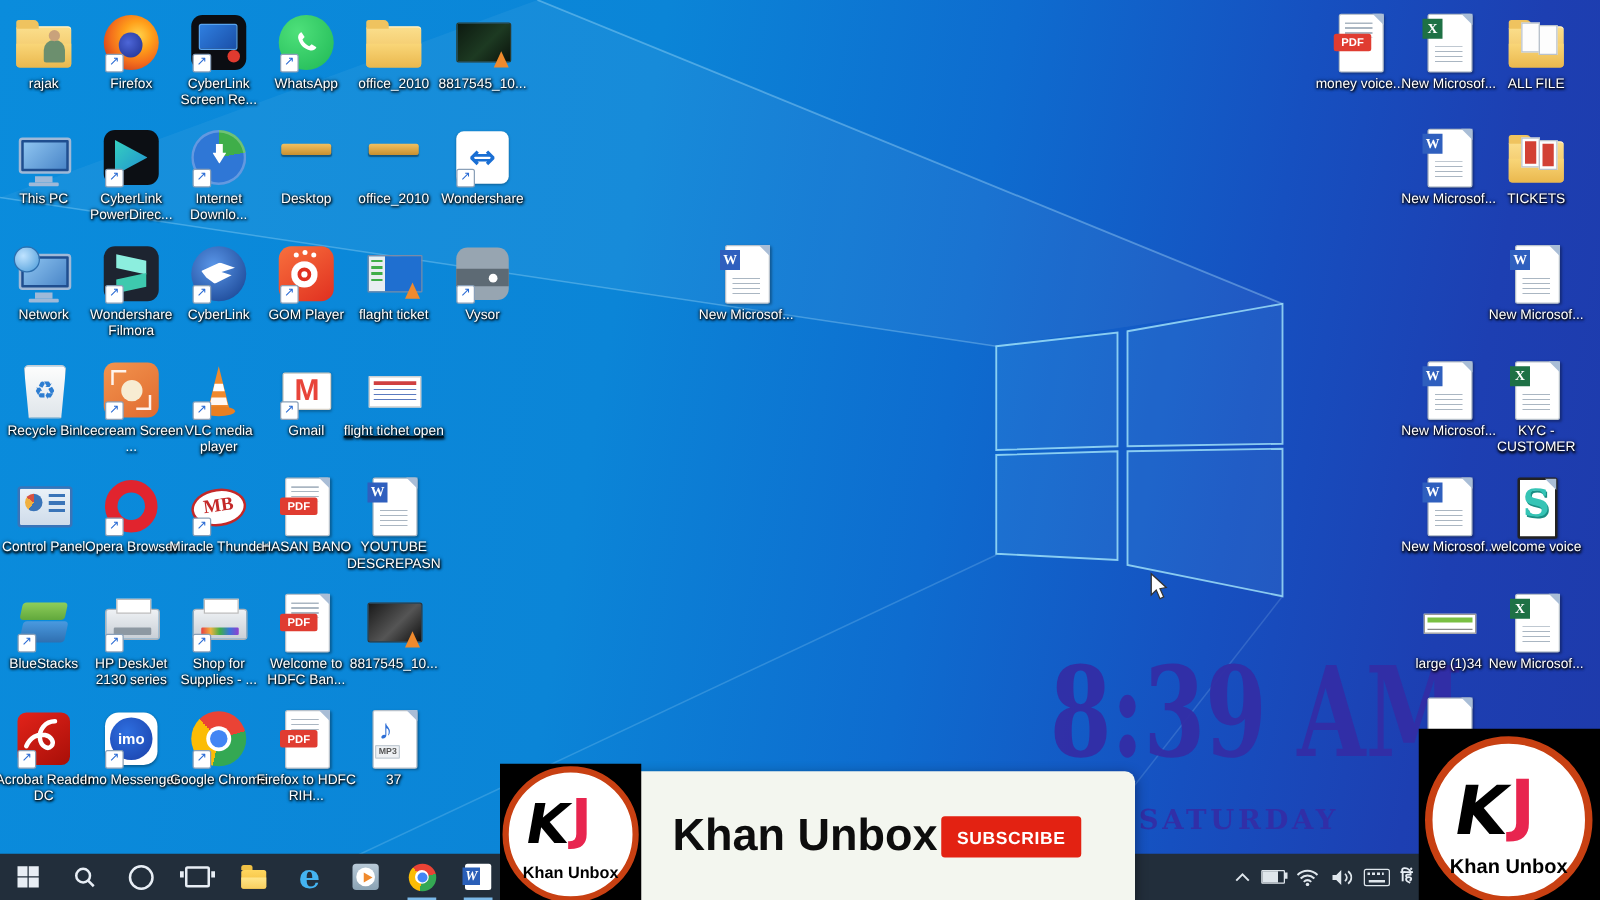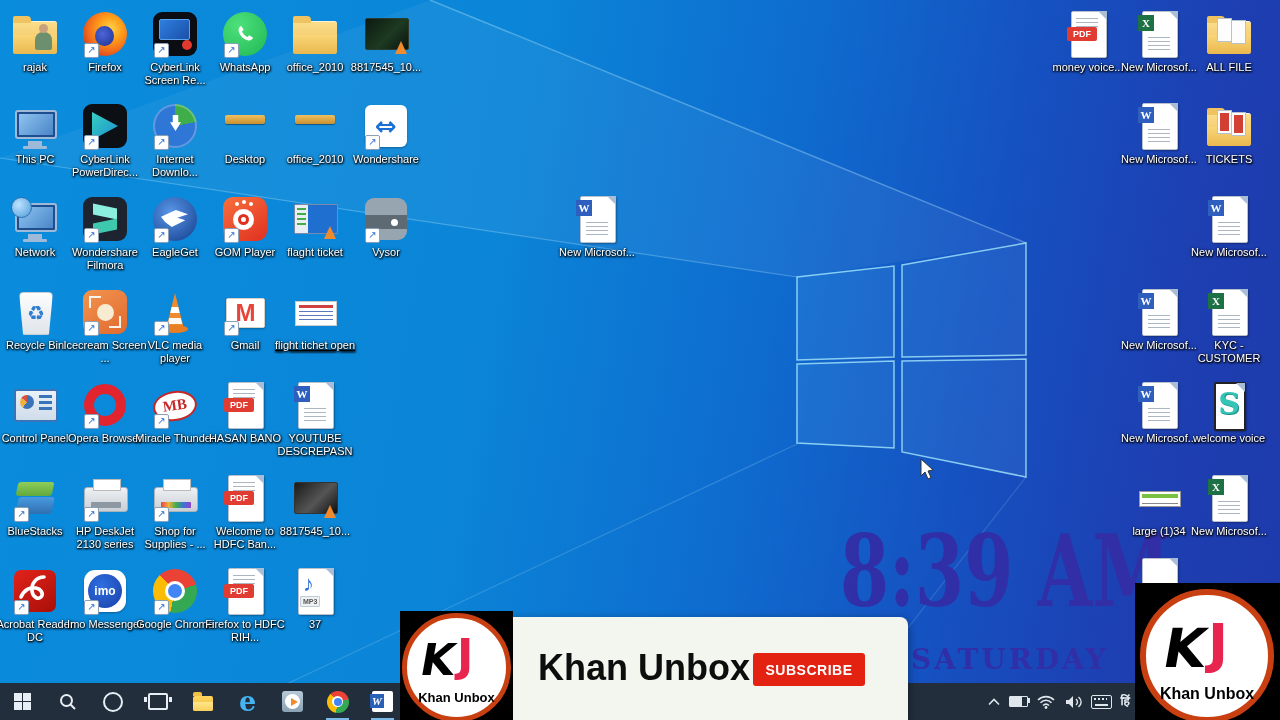--- a/index.html
+++ b/index.html
@@ -149,21 +149,21 @@
   .gwide{position:absolute;left:4px;top:17px;width:40px;height:14px;background:#fff;border:1px solid #999;}
   .gwide:before{content:"";position:absolute;left:2px;top:2px;right:2px;height:4px;background:#7ac043;}
   .gwide:after{content:"";position:absolute;left:2px;bottom:2px;right:2px;height:1px;background:#888;}
 
   
   .clock-time{position:absolute;left:840px;top:512px;z-index:2;font-family:"DejaVu Serif",serif;font-weight:bold;
     font-size:86px;color:rgba(51,45,165,.95);transform:scale(.82,1.16);transform-origin:left top;white-space:nowrap;}
   .clock-month{position:absolute;left:917px;top:611px;z-index:2;font-family:"DejaVu Serif",serif;font-weight:bold;
     font-size:30px;letter-spacing:8px;color:rgba(51,45,165,.95);}
   .clock-day{position:absolute;left:911px;top:643px;z-index:2;font-family:"DejaVu Serif",serif;font-weight:bold;
-    font-size:28px;letter-spacing:3px;color:rgba(51,45,165,.95);}
+    font-size:22px;letter-spacing:3px;color:rgba(51,45,165,.95);}
 
   
   .taskbar{position:absolute;left:0;right:0;bottom:0;height:37px;background:#222e3b;z-index:30;display:flex;align-items:center;}
   .tbtn{width:45px;height:37px;display:flex;align-items:center;justify-content:center;background:none;border:none;
     position:relative;padding:0;cursor:pointer;}
   .tind{position:absolute;left:11px;right:11px;bottom:0;height:2px;background:#7ab8e8;}
   .twin{display:grid;grid-template-columns:8px 8px;gap:1px;}
   .twin b{width:8px;height:8px;background:#e8eef5;}
   .tcor{width:16px;height:16px;border:2.5px solid #e8eef5;border-radius:50%;}
   .ttv{width:16px;height:13px;border:2px solid #e8eef5;border-radius:2px;position:relative;}
@@ -358,21 +358,21 @@
           </i>
           <i class="gshort">↗</i>
         </div>
         <div class="dlabel">Wondershare Filmora</div>
       </div>
       <div class="dicon" style="left: 133px; top: 195px;">
         <div class="glyph">
           <i class="geg"></i>
           <i class="gshort">↗</i>
         </div>
-        <div class="dlabel">EagleGet</div>
+        <div class="dlabel">CyberLink</div>
       </div>
       <div class="dicon" style="left: 203px; top: 195px;">
         <div class="glyph">
           <i class="ggom"></i>
           <i class="ggom-c"></i>
           <i class="gshort">↗</i>
         </div>
         <div class="dlabel">GOM Player</div>
       </div>
       <div class="dicon" style="left: 273px; top: 195px;">

